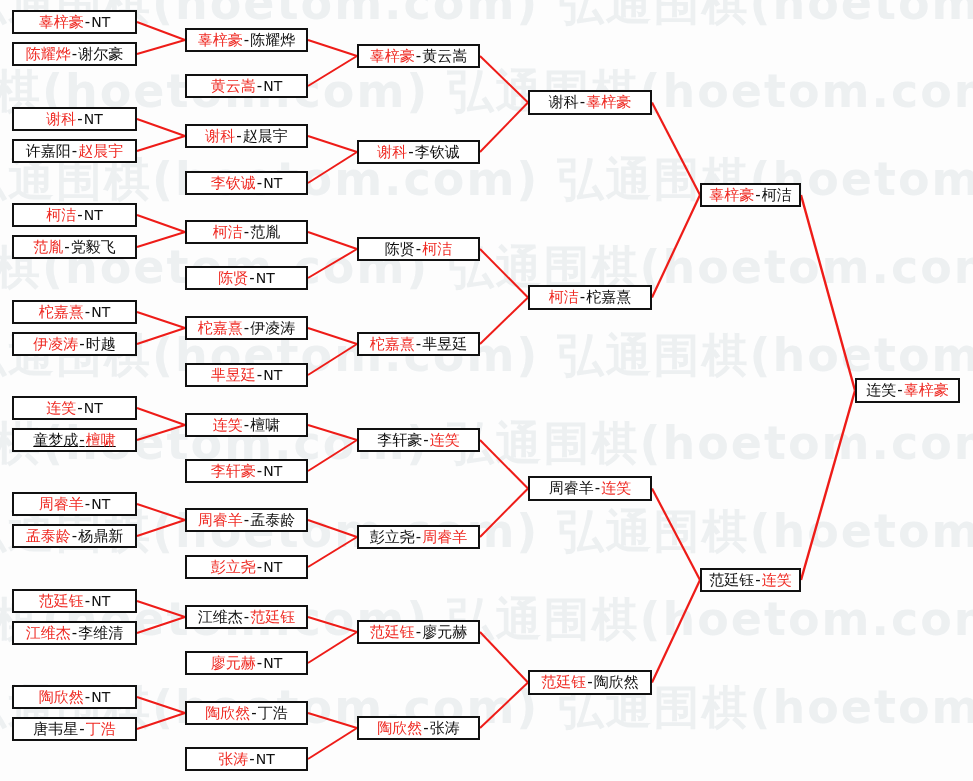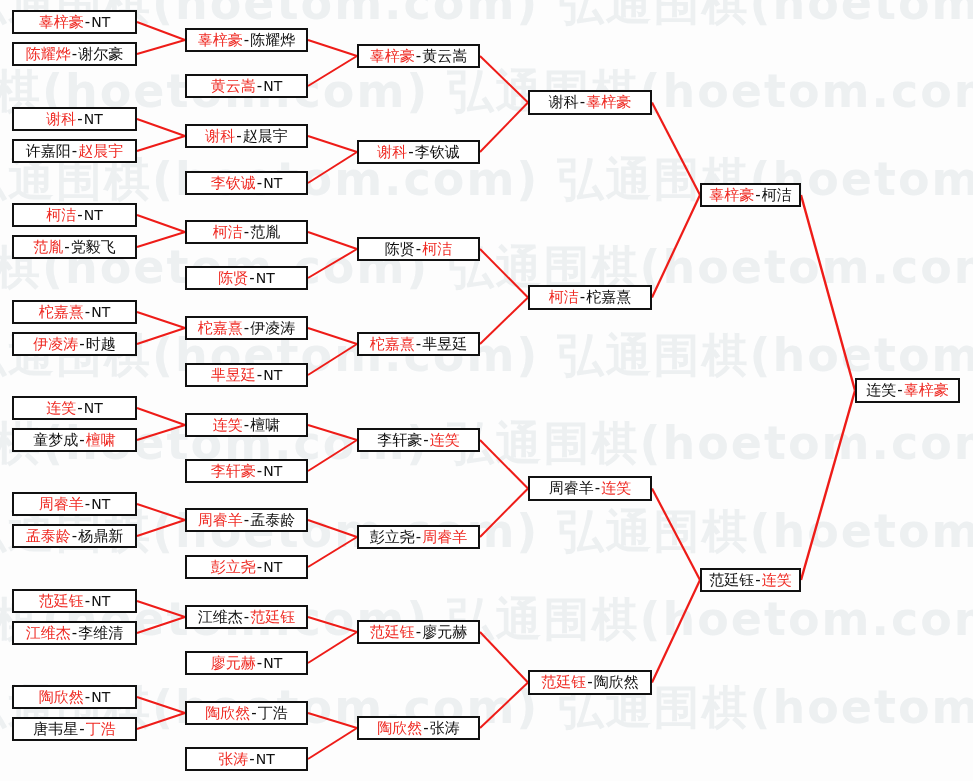--- a/index.html
+++ b/index.html
@@ -160,21 +160,21 @@
       <div class="box" style="left: 12px; top: 332px; width: 125px; height: 24px; border-color: rgb(17, 17, 17);">
         <span class="p win" style="color: rgb(239, 43, 36);">伊凌涛</span>
         <span class="sep">-</span>
         <span class="p lose">时越</span>
       </div>
       <div class="box" style="left: 12px; top: 396px; width: 125px; height: 24px; border-color: rgb(17, 17, 17);">
         <span class="p win" style="color: rgb(239, 43, 36);">连笑</span>
         <span class="sep">-</span>
         <span class="p lose nt">NT</span>
       </div>
-      <div class="box" style="left: 12px; top: 428px; width: 125px; height: 24px; border-color: rgb(17, 17, 17);">
+      <div class="box" style="left: 12px; top: 428px; width: 125px; height: 24px; border-color: rgb(17, 17, 17); text-decoration: underline;">
         <span class="p lose">童梦成</span>
         <span class="sep">-</span>
         <span class="p win" style="color: rgb(239, 43, 36);">檀啸</span>
       </div>
       <div class="box" style="left: 12px; top: 492px; width: 125px; height: 24px; border-color: rgb(17, 17, 17);">
         <span class="p win" style="color: rgb(239, 43, 36);">周睿羊</span>
         <span class="sep">-</span>
         <span class="p lose nt">NT</span>
       </div>
       <div class="box" style="left: 12px; top: 524px; width: 125px; height: 24px; border-color: rgb(17, 17, 17);">

